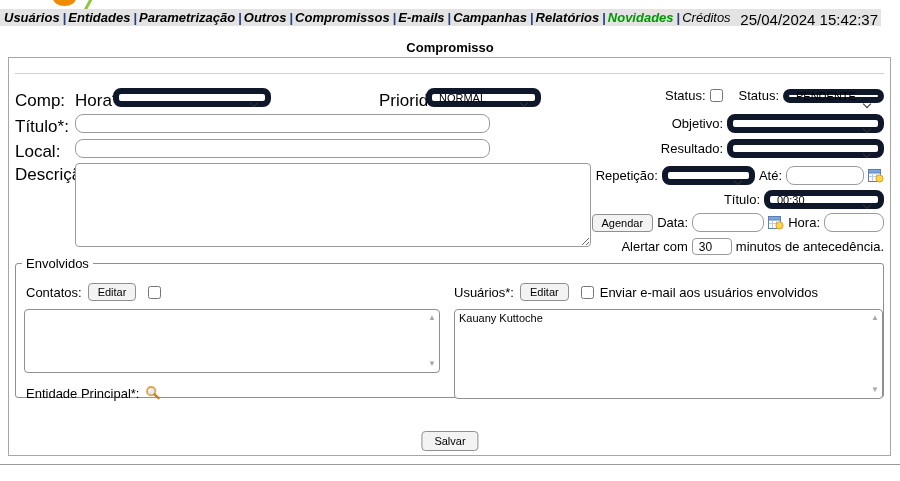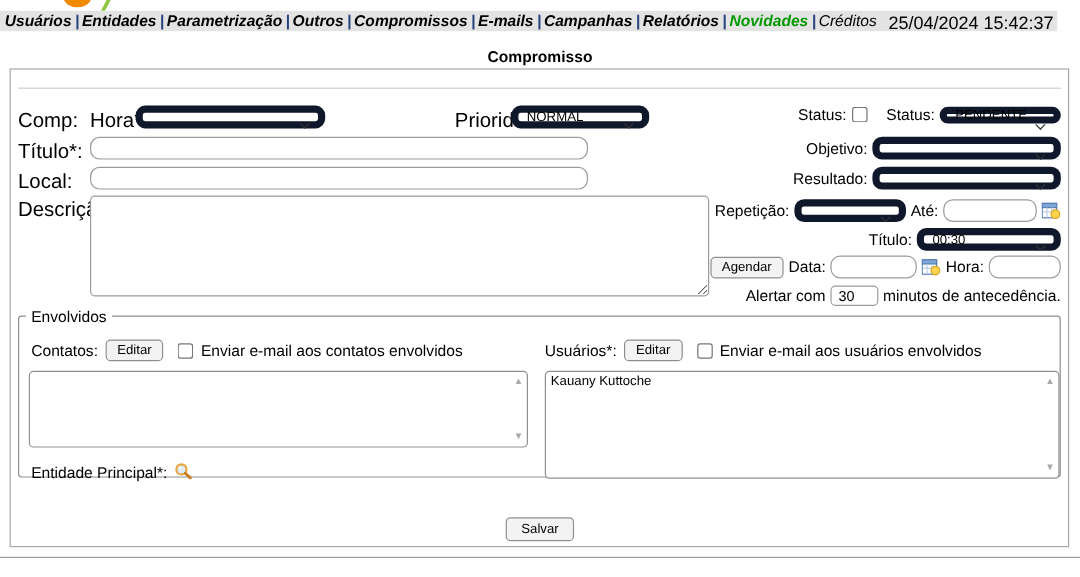--- a/index.html
+++ b/index.html
@@ -173,21 +173,20 @@
       <span>minutos de antecedência.</span>
     </div>
 
     <fieldset class="env">
       <legend>Envolvidos</legend>
 
       <div class="frow" style="left:10px;top:12px">
         <span>Contatos:</span>
         <button class="btn">Editar</button>
         <input type="checkbox" style="margin-left: 6px;">
-        <span>Enviar e-mail aos contatos envolvidos</span>
       </div>
 
       <div class="frow" style="left:438px;top:12px">
         <span>Usuários*:</span>
         <button class="btn">Editar</button>
         <input type="checkbox" style="margin-left: 6px;">
         <span>Enviar e-mail aos usuários envolvidos</span>
       </div>
 
       <div class="listbox" style="left:8px;top:38px;width:416px;height:64px">

